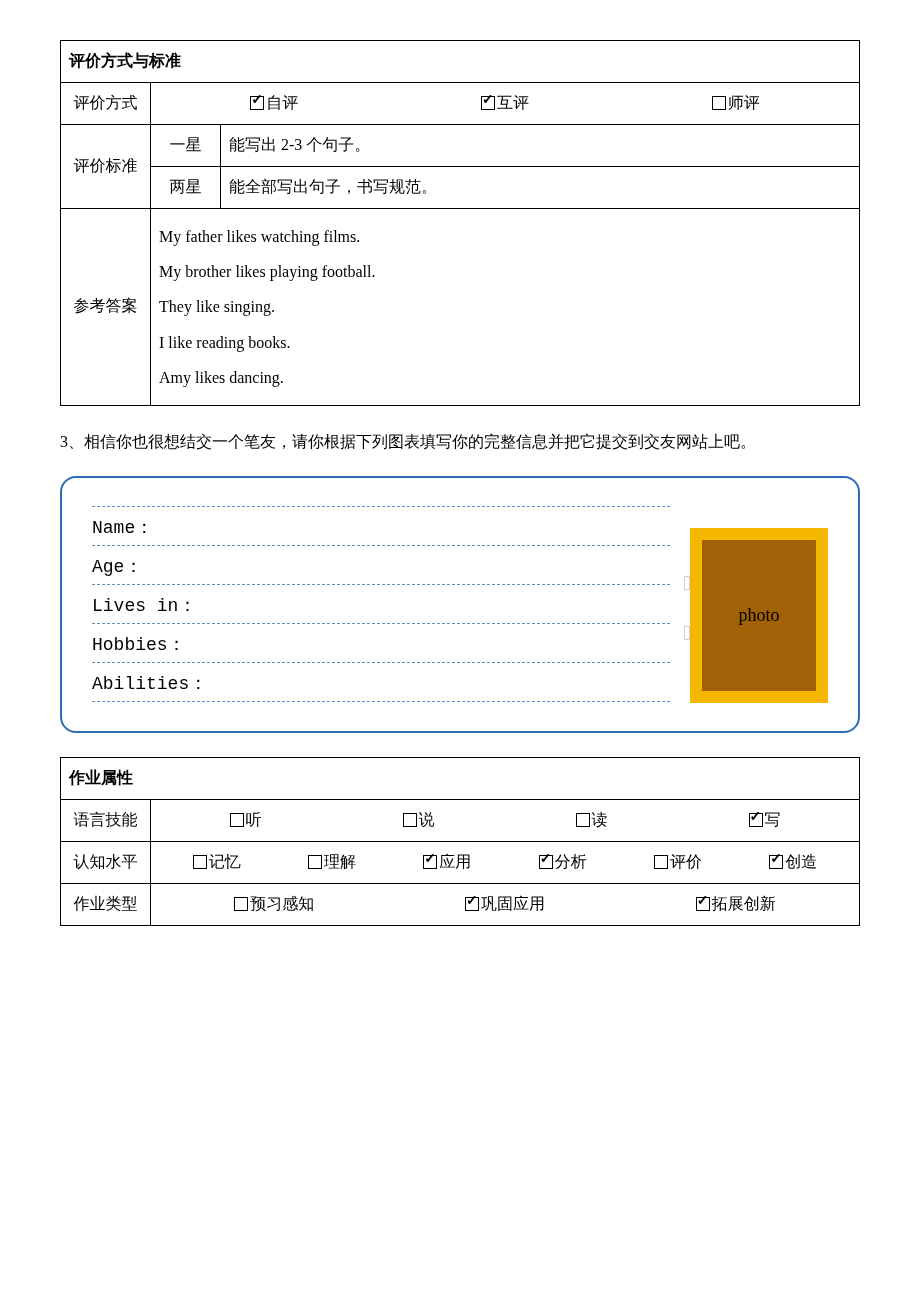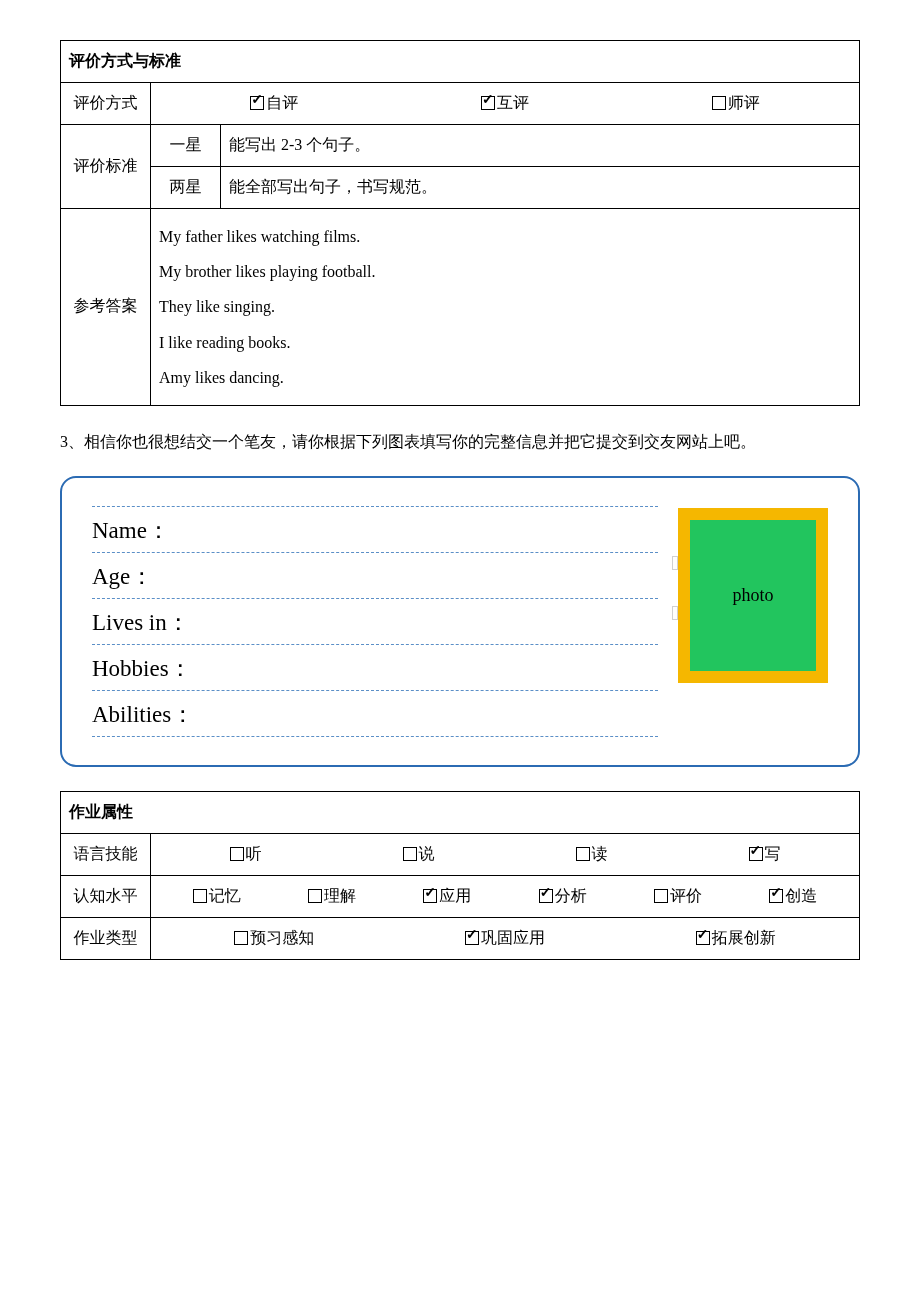--- a/index.html
+++ b/index.html
@@ -81,35 +81,35 @@
   .form-fields {
     display: flex;
   }
   .fields-left {
     flex: 1;
     padding-right: 20px;
   }
   .field-line {
     border-bottom: 1px dashed #5b8fc7;
     padding: 8px 0 6px 0;
-    font-family: Liberation Serif, serif;
-    font-size: 23px;
+    font-family: Liberation Mono, monospace;
+    font-size: 18px;
   }
   .field-line:first-child { border-top: 1px dashed #5b8fc7; }
   .photo-box {
-    width: 150px;
+    width: 138px;
     height: 175px;
     border: 12px solid #f5b700;
-    background: #22c55e;
+    background: #a16207;
     display: flex;
     align-items: center;
     justify-content: center;
     font-family: "Times New Roman", serif;
     font-size: 18px;
-    margin-top: 2px;
+    margin-top: 22px;
     position: relative;
   }
   .photo-tab {
     position: absolute;
     left: -18px;
     width: 6px;
     height: 14px;
     background: #fff;
     border: 1px solid #d0d0d0;
   }

